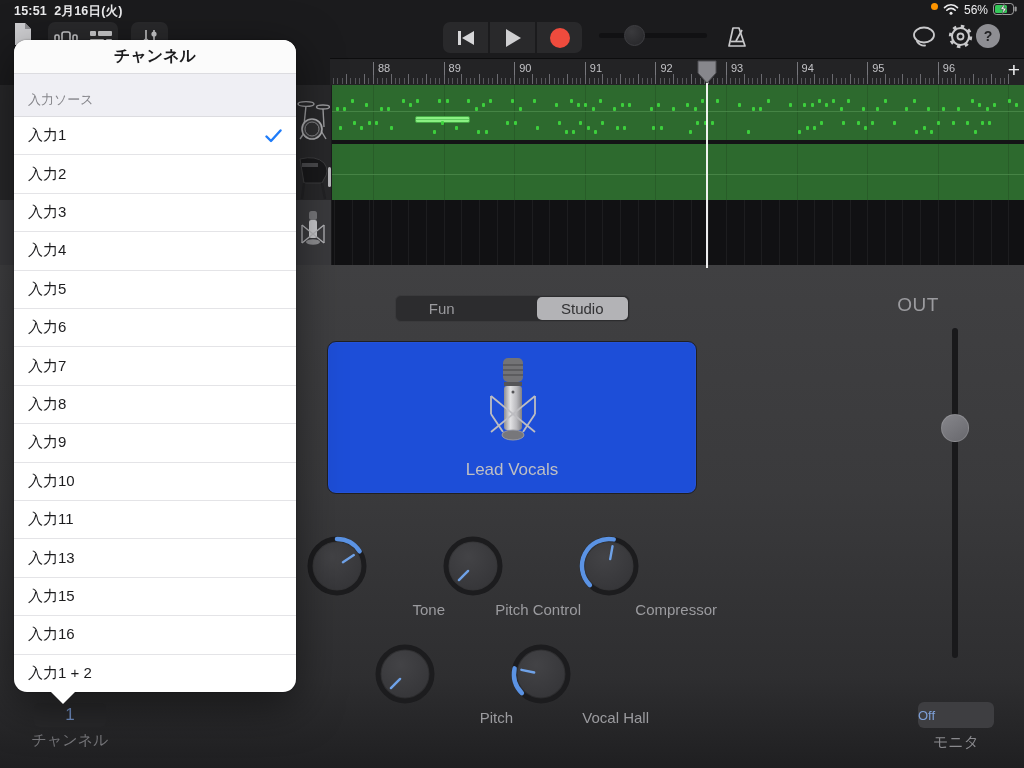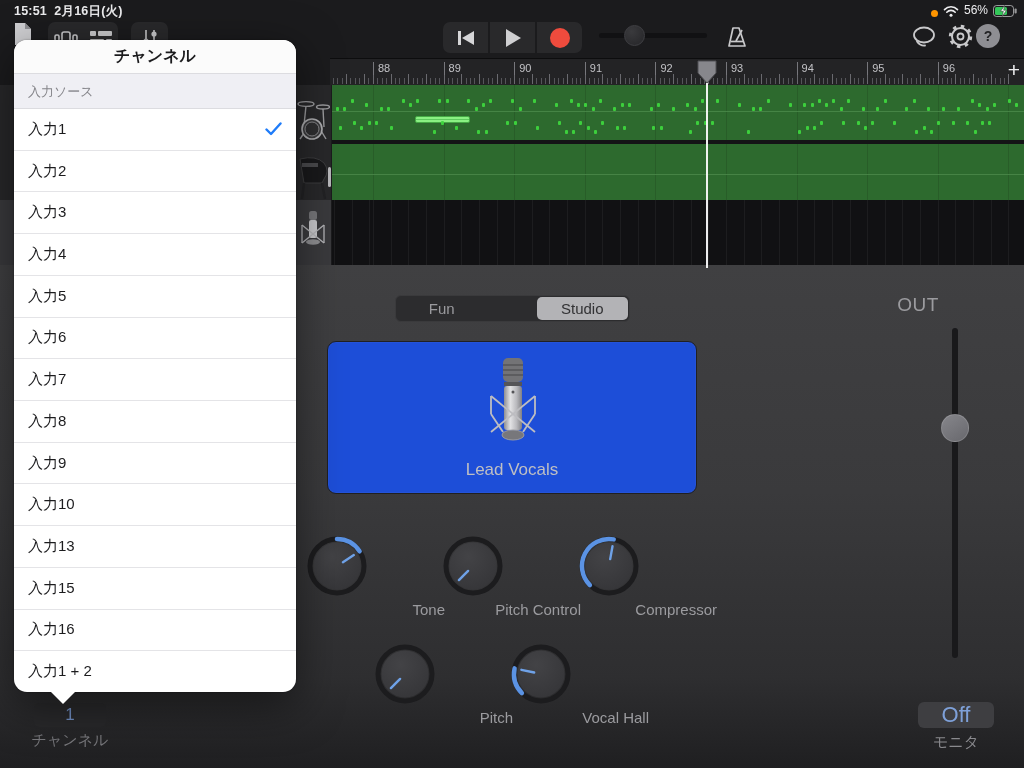--- a/index.html
+++ b/index.html
@@ -4,21 +4,21 @@
 <style>
   html,body{margin:0;padding:0;background:#000;}
   *{box-sizing:border-box;}
   .app{position:relative;width:1024px;height:768px;overflow:hidden;
        background:#1b1b1d;font-family:"Liberation Sans","DejaVu Sans",sans-serif;
        -webkit-font-smoothing:antialiased;color:#e8e8ea;}
   .abs{position:absolute;}
   
   .statusbar{left:0;top:0;width:1024px;height:20px;font-size:12.5px;color:#ececee;}
   .sb-left{left:14px;top:3px;font-weight:bold;letter-spacing:.2px;}
-  .sb-right{right:6px;top:3px;display:flex;align-items:flex-end;gap:5px;}
+  .sb-right{right:6px;top:3px;display:flex;align-items:flex-start;gap:5px;}
   .loc-dot{width:7px;height:7px;border-radius:50%;background:#ff9500;}
   
   .icon-group{background:#29292b;border-radius:7px;display:flex;align-items:center;}
   .tbtn{display:flex;align-items:center;justify-content:center;cursor:default;}
   .transport{left:443px;top:22px;height:31px;display:flex;gap:2px;}
   .transport .tbtn{width:45px;height:31px;background:#29292b;}
   .transport .tbtn:first-child{border-radius:7px 0 0 7px;}
   .transport .tbtn:last-child{border-radius:0 7px 7px 0;}
   .vslider-track{left:599px;top:33px;width:108px;height:5px;border-radius:3px;background:#111113;}
   .vslider-thumb{left:624px;top:25px;width:21px;height:21px;border-radius:50%;
@@ -61,34 +61,34 @@
           border:1px solid #202022;box-shadow:inset 0 0 0 1px rgba(255,255,255,.03);}
   .preset-name{position:absolute;bottom:13px;left:0;right:0;text-align:center;
                color:#bfbfc3;font-size:17px;}
   .knob-item{position:absolute;width:140px;text-align:right;}
   .knob-label{margin-top:3px;font-size:15px;color:#9b9b9f;}
   .out-label{left:868px;top:294px;width:100px;text-align:center;font-size:19px;color:#9b9b9f;letter-spacing:.5px;}
   .out-track{left:952px;top:328px;width:6px;height:330px;border-radius:3px;background:#19191b;}
   .out-thumb{left:941px;top:414px;width:28px;height:28px;border-radius:50%;
              background:linear-gradient(145deg,#86868b,#68686d);border:1px solid rgba(255,255,255,.14);z-index:3;}
   .off-btn{left:918px;top:702px;width:76px;height:26px;border-radius:6px;background:#3e3e41;
-           color:#7ea0d8;font-size:22px;display:flex;align-items:center;justify-content:center;}
+           color:#7ea0d8;font-size:13px;display:flex;align-items:center;}
   .monitor-label{left:905px;top:733px;width:102px;text-align:center;font-size:15px;color:#8a8a8e;}
   .ch-btn{left:34px;top:703px;width:72px;height:24px;border-radius:5px;background:#28282a;
           color:#6f8cc0;font-size:17px;display:flex;align-items:center;justify-content:center;}
   .ch-label{left:6px;top:731px;width:128px;text-align:center;font-size:15px;color:#77777b;}
   
   .popover{left:14px;top:40px;width:282px;height:652px;background:#fff;border-radius:13px;
            z-index:40;box-shadow:0 12px 45px rgba(0,0,0,.5),0 0 2px rgba(0,0,0,.4);
            display:flex;flex-direction:column;color:#1c1c1e;}
   .pop-arrow{left:50px;top:691px;width:0;height:0;z-index:40;
              border-left:13px solid transparent;border-right:13px solid transparent;border-top:13px solid #fff;}
   .pop-title{height:33px;flex:none;display:flex;align-items:center;justify-content:center;
              font-size:16px;font-weight:bold;color:#1b1b1d;border-radius:13px 13px 0 0;background:#fbfbfb;}
-  .pop-section{height:36px;flex:none;background:#efeff4;border-top:1px solid #dcdce0;
+  .pop-section{height:44px;flex:none;background:#efeff4;border-top:1px solid #dcdce0;
                border-bottom:1px solid #dcdce0;display:flex;align-items:flex-end;
                padding:0 0 7px 14px;font-size:13px;color:#85858a;}
   .pop-list{flex:1;display:flex;flex-direction:column;border-radius:0 0 13px 13px;overflow:hidden;}
   .pop-row{flex:1;display:flex;align-items:center;padding:0 14px;font-size:15px;position:relative;}
   .pop-row + .pop-row{border-top:1px solid #e4e4e7;}
   .check{margin-left:auto;}
   svg{display:block;}
 </style>
 </head>
 <body>
@@ -550,20 +550,23 @@
         <div class="pop-row">
           <span>入力8</span>
         </div>
         <div class="pop-row">
           <span>入力9</span>
         </div>
         <div class="pop-row">
           <span>入力10</span>
         </div>
         <div class="pop-row">
+          <span>入力11</span>
+        </div>
+        <div class="pop-row">
           <span>入力13</span>
         </div>
         <div class="pop-row">
           <span>入力15</span>
         </div>
         <div class="pop-row">
           <span>入力16</span>
         </div>
         <div class="pop-row">
           <span>入力1 + 2</span>

